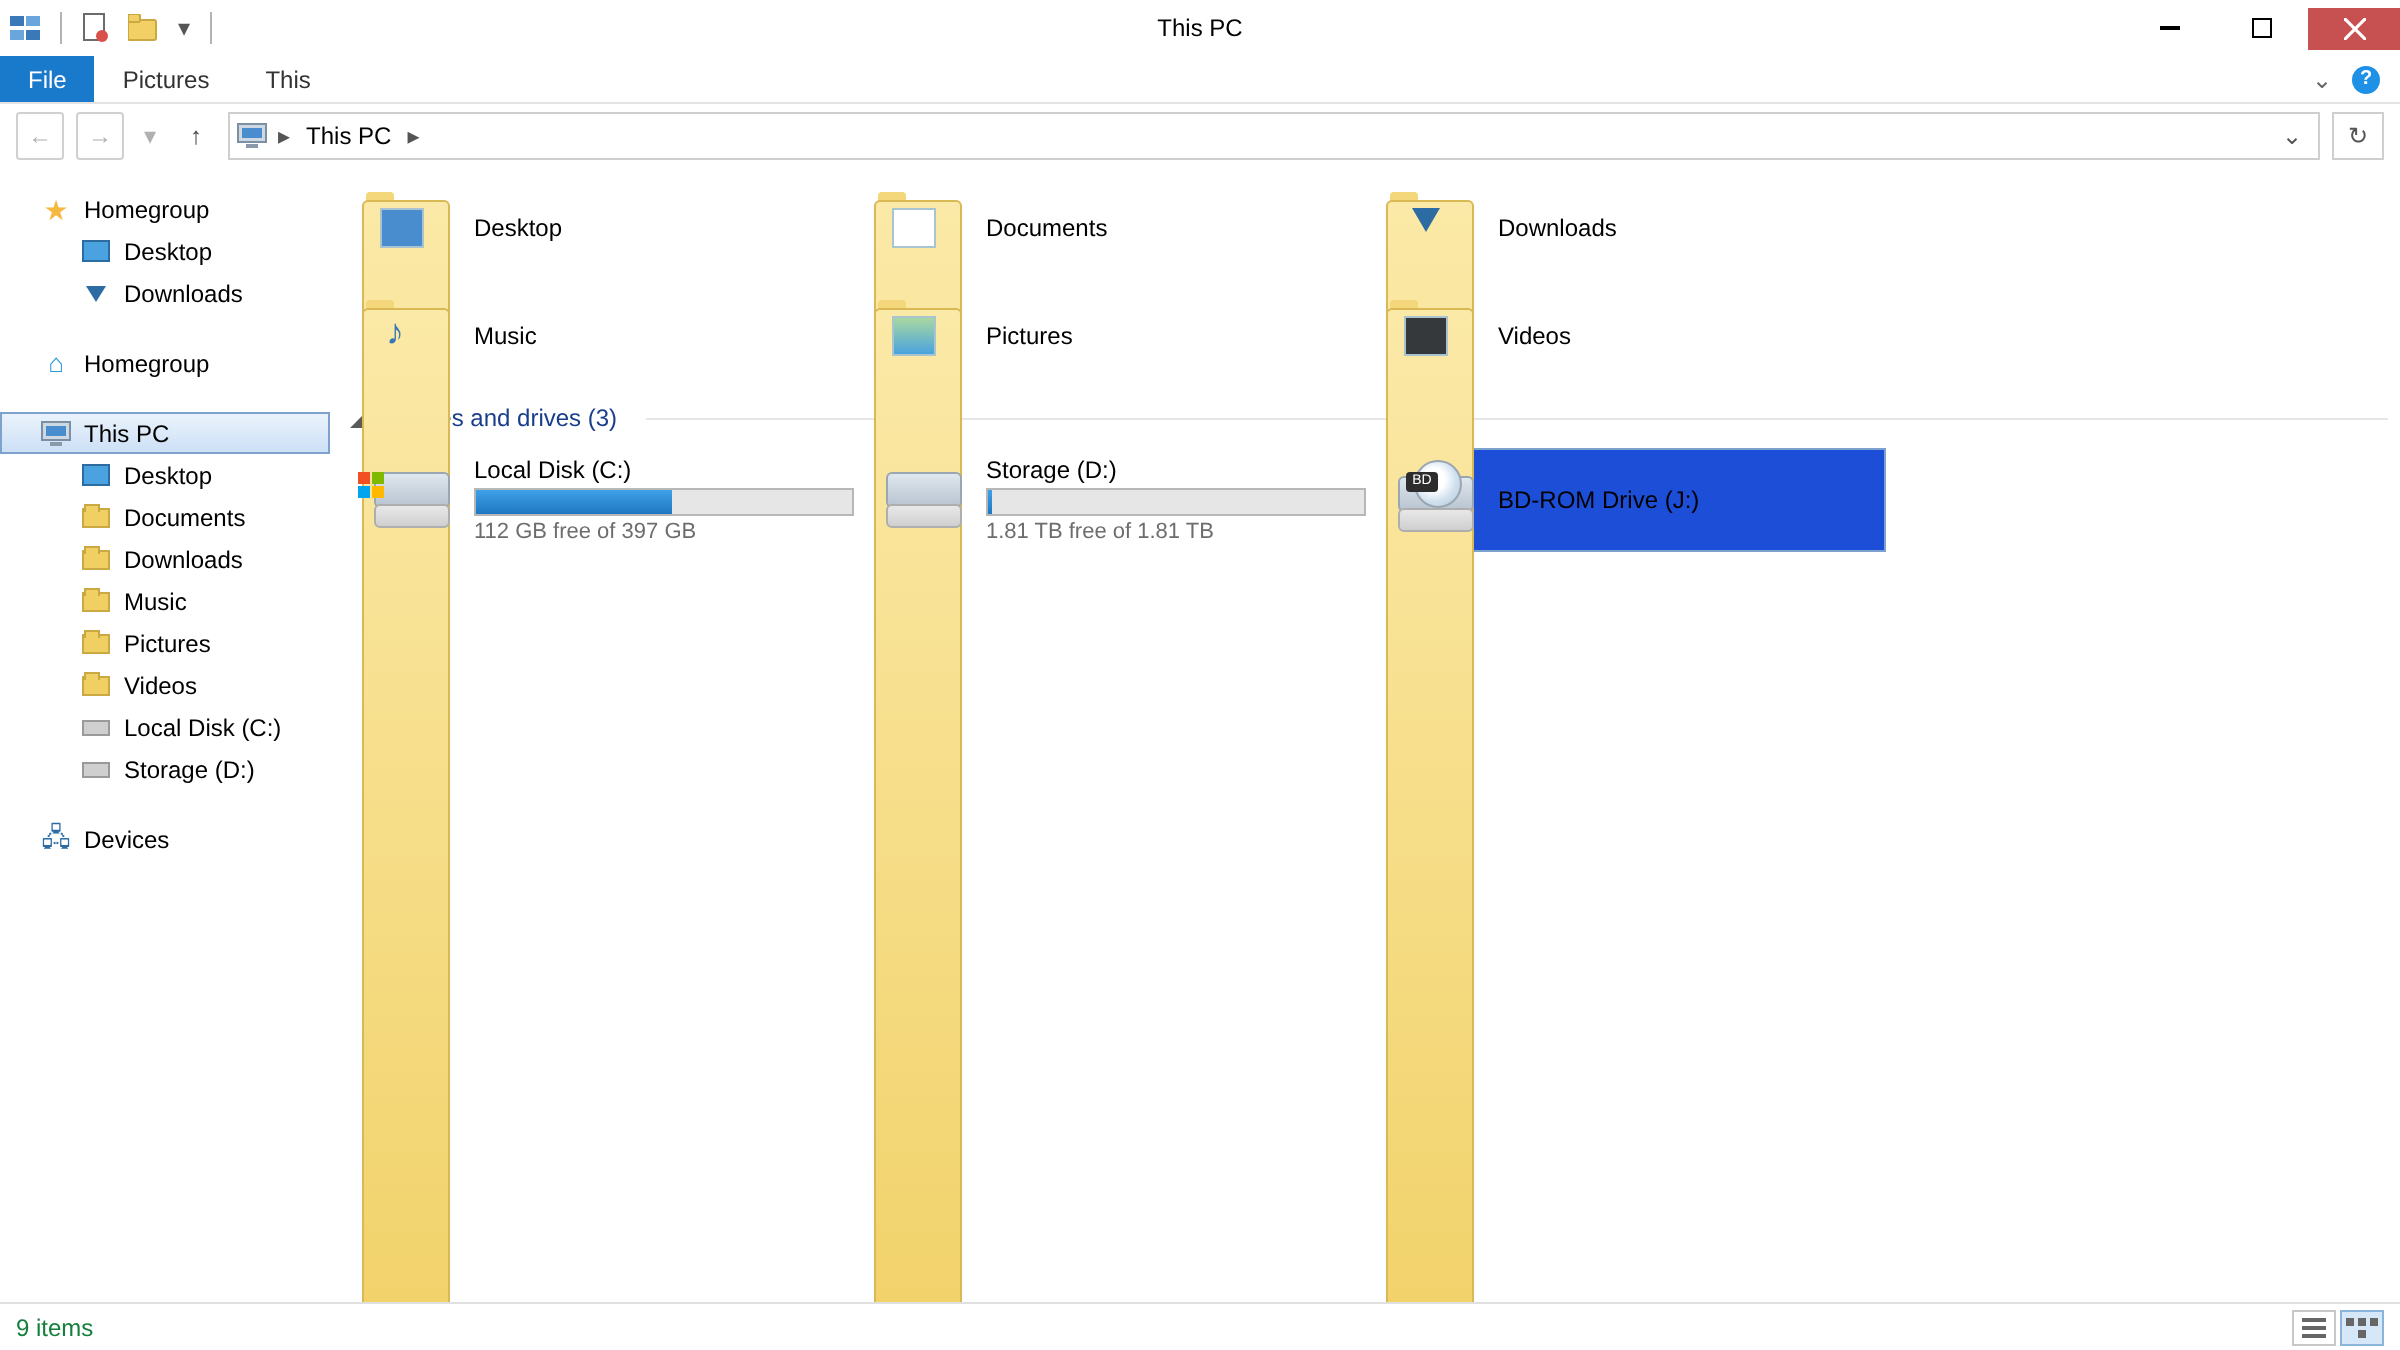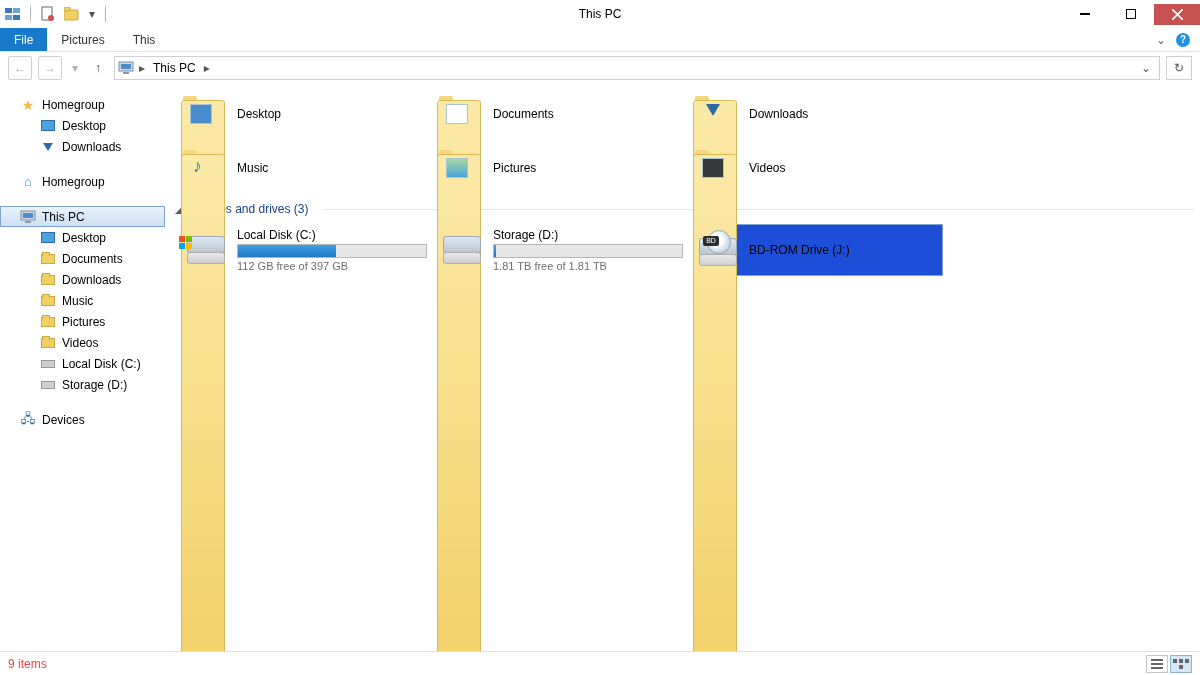--- a/index.html
+++ b/index.html
@@ -74,21 +74,21 @@
   .drv-win span { position:absolute; width:6px; height:6px;}
   .drv-win .a{left:0;top:0;background:#f25022;} .drv-win .b{left:7px;top:0;background:#7fba00;}
   .drv-win .c{left:0;top:7px;background:#00a4ef;} .drv-win .d{left:7px;top:7px;background:#ffb900;}
 
   .driveinfo { display:flex; flex-direction:column; gap:2px; width:180px;}
   .drivebar { width:190px; height:14px; border:1px solid #b7b7b7; background:#e6e6e6; position:relative; }
   .drivebar .fill { position:absolute; left:0; top:0; bottom:0; background:linear-gradient(#3ea0e8,#1f78c1); }
   .drivefree { color:#6d6d6d; font-size:11px; }
 
   
-  .statusbar { height:24px; border-top:1px solid #e0e0e0; display:flex; align-items:center; padding:0 8px; font-size:12px; color:#ef4444; }
+  .statusbar { height:24px; border-top:1px solid #e0e0e0; display:flex; align-items:center; padding:0 8px; font-size:12px; color:#15803d; }
   .statusbar .spacer { flex:1; }
   .viewsw { display:flex; gap:2px; }
   .viewbtn { width:22px; height:18px; border:1px solid #c8c8c8; display:flex; flex-direction:column; justify-content:center; align-items:center; gap:2px; }
   .viewbtn .ln { width:12px; height:2px; background:#666; }
   .viewbtn.tiles .sq { width:4px;height:4px;background:#666;}
   .viewbtn.tiles { flex-direction:row; flex-wrap:wrap; align-content:center; gap:2px; padding:2px;}
   .viewbtn.active { background:#d6e8f7; border-color:#8ab4dc;}
 
   
   .ic-favstar { color:#f5b942; font-size:14px; }

